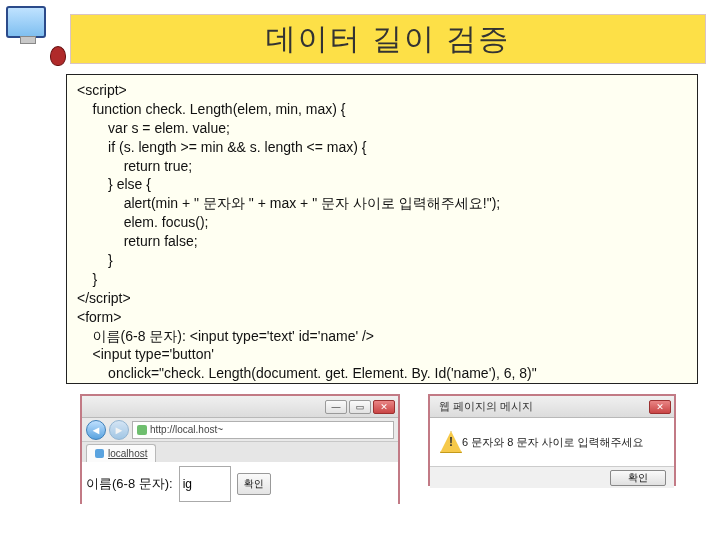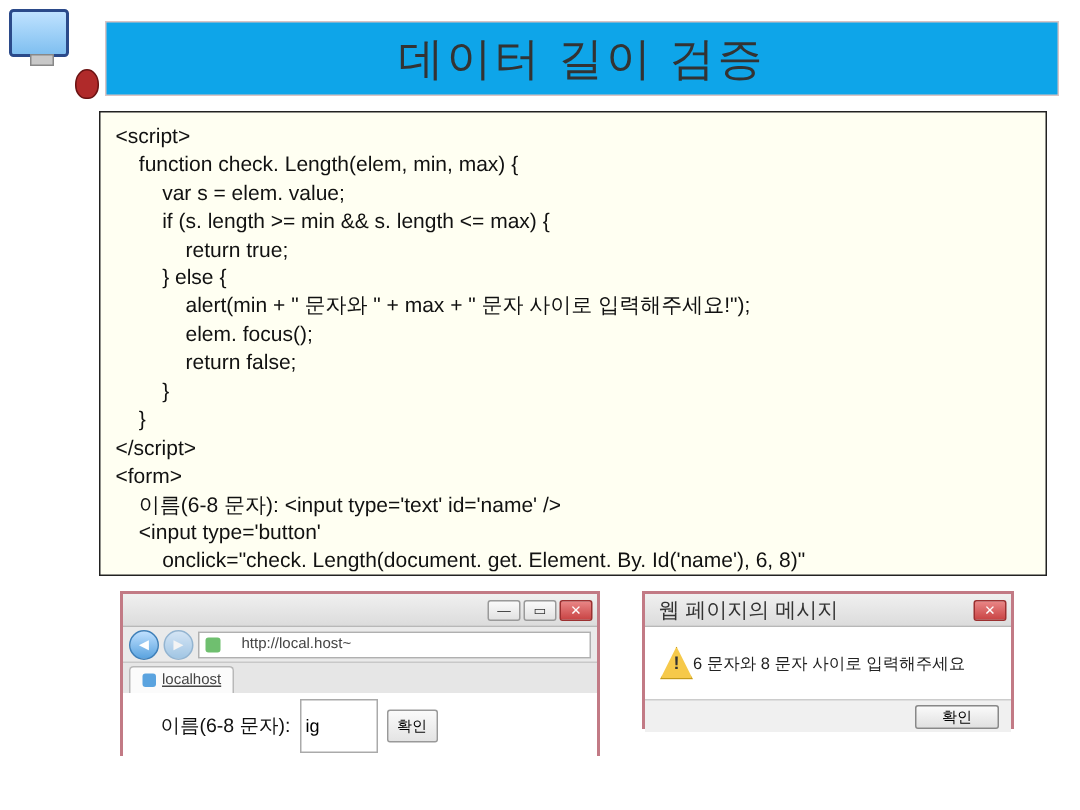--- a/index.html
+++ b/index.html
@@ -50,21 +50,21 @@
     background: #b02a2a;
     border-radius: 50% 50% 45% 45%;
     border: 1px solid #6a1212;
   }
   .title-bar {
     position: absolute;
     top: 14px;
     left: 70px;
     right: 14px;
     height: 50px;
-    background: #0ea5e9;
+    background: #fde047;
     border: 1px solid #d9c4c4;
     display: flex;
     align-items: center;
     justify-content: center;
   }
   .title-text {
     font-size: 30px;
     color: #333;
     letter-spacing: 2px;
   }
@@ -148,21 +148,21 @@
     flex: 1;
     height: 18px;
     background: #fff;
     border: 1px solid #b0b0b0;
     font-size: 10px;
     padding: 0 4px;
     line-height: 16px;
     color: #444;
     display: flex;
     align-items: center;
-    gap: 14px;
+    gap: 3px;
   }
   .addr-icon {
     width: 10px; height: 10px;
     background: #6fbf6f;
     border-radius: 2px;
   }
   .tab-row {
     height: 20px;
     display: flex;
     align-items: flex-end;
@@ -182,21 +182,21 @@
     display: flex;
     align-items: center;
     gap: 4px;
     text-decoration: underline;
   }
   .tab-icon {
     width: 9px; height: 9px; background: #5aa3df; border-radius: 2px;
   }
   .content-area {
     background: #fff;
-    padding: 8px 25px;
+    padding: 8px 4px;
     font-size: 13px;
     color: #111;
     display: flex;
     align-items: center;
     gap: 6px;
     height: 44px;
   }
   .content-area input.tfield {
     width: 52px;
     height: 36px;
@@ -206,21 +206,21 @@
   }
   .content-area .okbtn {
     width: 34px;
     height: 22px;
     border: 1px solid #999;
     background: linear-gradient(#fafafa,#e4e4e4);
     font-size: 10px;
     border-radius: 2px;
   }
   .alert-title {
-    font-size: 14px;
+    font-size: 11px;
     color: #333;
     padding-left: 6px;
     flex: 1;
     text-align: left;
   }
   .alert-body {
     background: #fff;
     height: 48px;
     padding: 8px 10px;
     display: flex;

